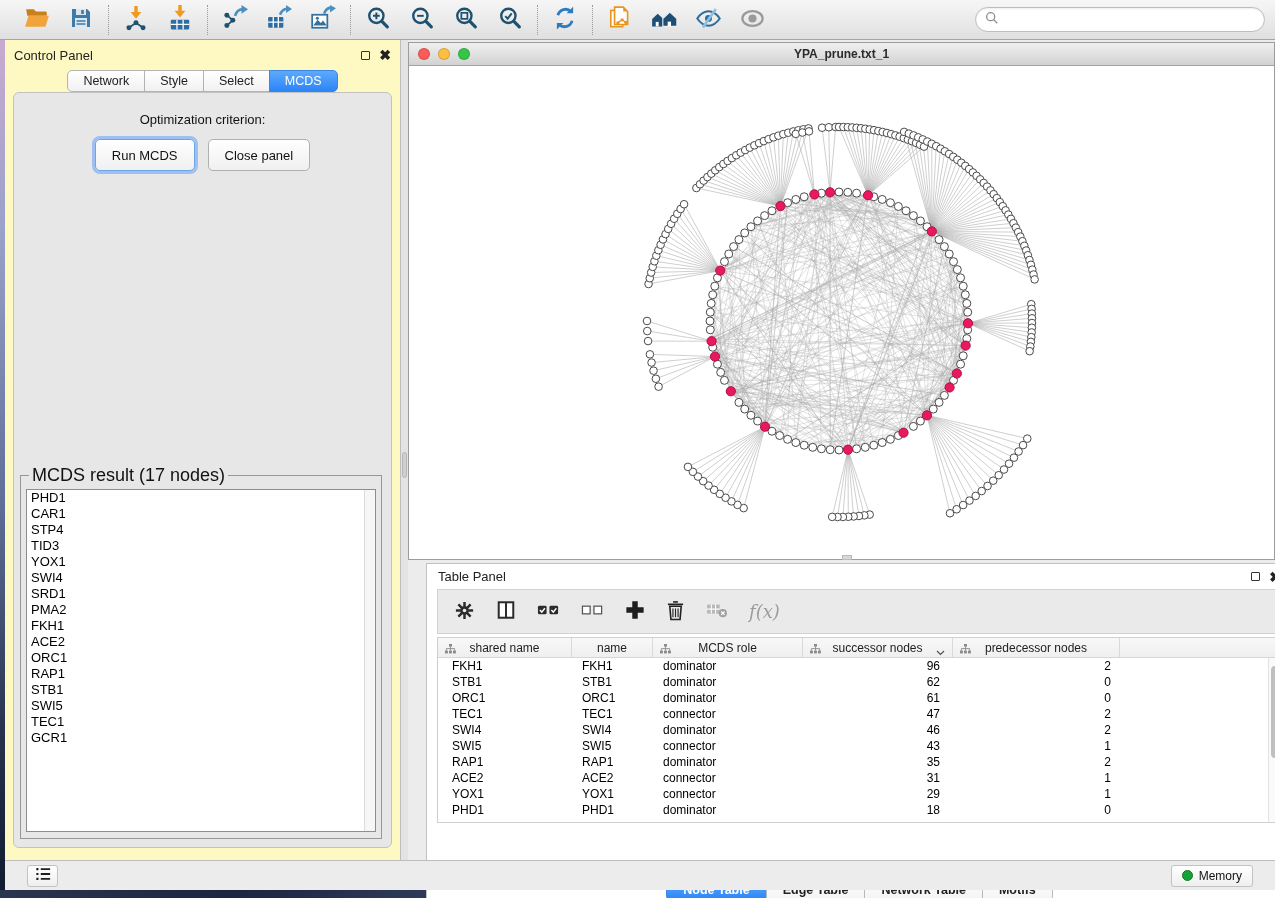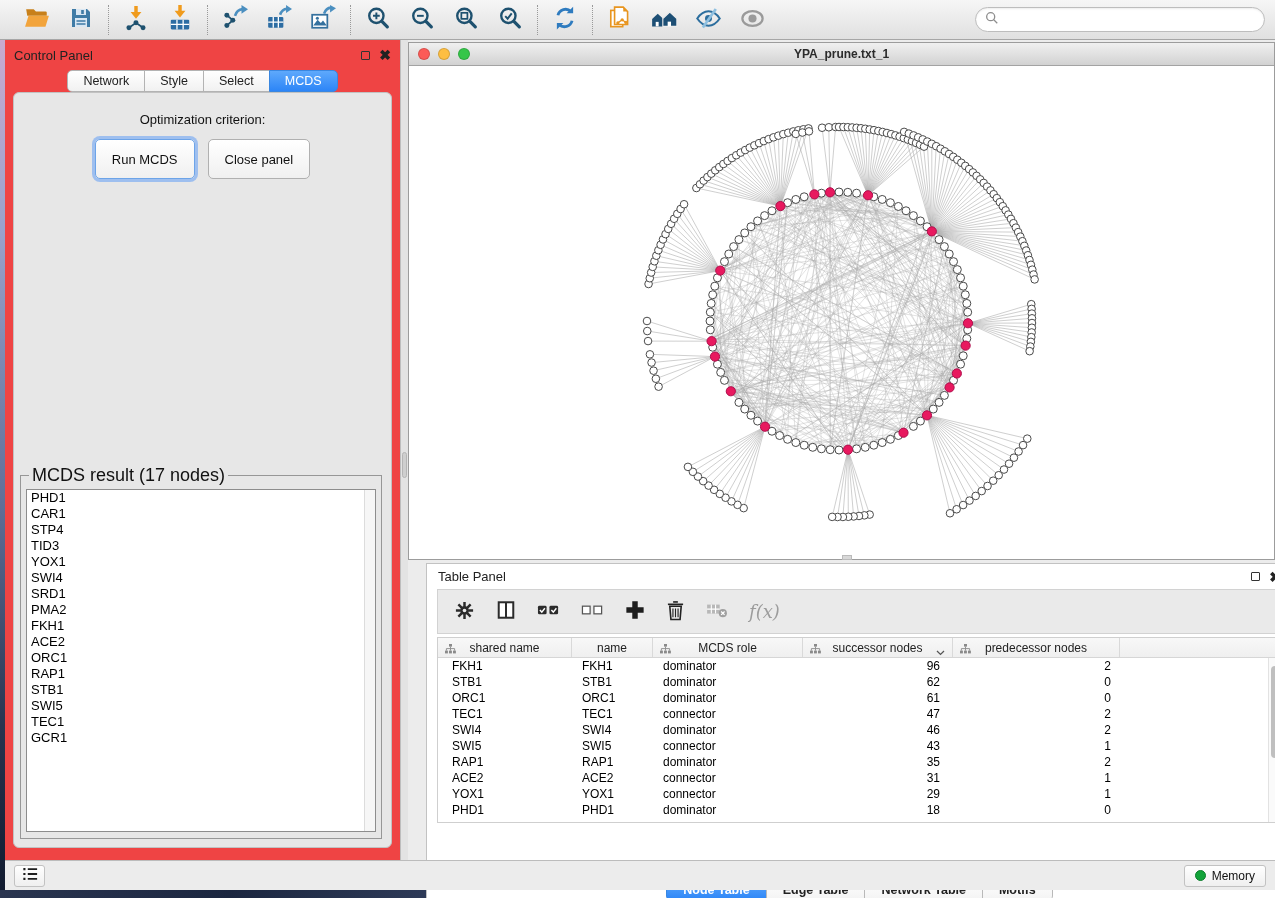--- a/index.html
+++ b/index.html
@@ -20,21 +20,21 @@
   .search-box input { border:none; outline:none; flex:1; font-size:12px; background:transparent; font-family:inherit; }
 
   
   .left-strip { position:absolute; left:0; top:40px; width:5px; height:858px;
     background:linear-gradient(#c9aad0 0%,#9aa2cb 22%,#5d6d96 55%,#28344f 80%,#101a2e 100%); }
   .bottom-strip { position:absolute; left:0; top:890px; width:1275px; height:8px;
     background:linear-gradient(90deg,#2a3550,#1b2640 18%,#33405e 38%,#141e33 62%,#2b3752 84%,#18223a); }
 
   
   .control-panel { position:absolute; left:5px; top:40px; width:396px; height:820px;
-    background:#ef4444; border-right:1px solid #bdbdbd; }
+    background:#fef9c3; border-right:1px solid #bdbdbd; }
   .cp-header { height:30px; display:flex; align-items:center; padding:0 9px; font-size:13px; color:#222; }
   .win-icons { margin-left:auto; display:flex; align-items:center; gap:9px; }
   .float-ico { width:9px; height:9px; border:1.5px solid #333; border-radius:1px; display:inline-block; }
   .close-ico { font-size:14px; font-weight:bold; color:#222; line-height:10px; }
 
   .seg-tabs { display:flex; justify-content:center; }
   .seg-tab { padding:3px 15px; font-size:12.5px; background:linear-gradient(#fff,#f1f1f1);
     border:1px solid #b3b3b3; margin-left:-1px; color:#222; }
   .seg-tab:first-child { border-radius:5px 0 0 5px; margin-left:0; }
   .seg-tab:last-child { border-radius:0 5px 5px 0; }
@@ -45,21 +45,21 @@
   .opt-label { text-align:center; font-size:13px; margin-top:19px; color:#111; }
   .mac-select { margin:9px auto 0; width:314px; height:22px; background:#fff;
     border:1px solid #ababab; border-radius:5px; display:flex; align-items:center; font-size:13px; }
   .mac-select .val { flex:1; padding-left:11px; white-space:nowrap; }
   .stepper { width:19px; height:20px; border-radius:0 4px 4px 0;
     background:linear-gradient(#79b8fb,#2e7df2); margin-right:1px;
     display:flex; flex-direction:column; align-items:center; justify-content:center; gap:2px; }
   .arr-up { width:0; height:0; border-left:3.5px solid transparent; border-right:3.5px solid transparent; border-bottom:4px solid #fff; }
   .arr-dn { width:0; height:0; border-left:3.5px solid transparent; border-right:3.5px solid transparent; border-top:4px solid #fff; }
   .btn-row { display:flex; justify-content:center; gap:13px; margin-top:12px; }
-  .mac-btn { height:40px; padding:0 16px; font-size:13px; font-family:inherit; color:#111;
+  .mac-btn { height:32px; padding:0 16px; font-size:13px; font-family:inherit; color:#111;
     background:linear-gradient(#fff,#f0f0f0); border:1px solid #b0b0b0; border-radius:5px; }
   .mac-btn.focus { box-shadow:0 0 0 3px rgba(110,165,245,.6); border-color:#6da4e8; }
 
   .result-fs { position:absolute; left:6px; right:9px; top:372px; bottom:8px;
     border:1px solid #979797; padding:0; }
   .result-fs legend { font-size:18px; margin-left:8px; padding:0 3px; color:#111; }
   .list-box { position:absolute; left:5px; right:5px; top:3px; bottom:6px;
     background:#fff; border:1px solid #8d8d8d; overflow:hidden; }
   .list-item { font-size:13px; height:16px; line-height:16px; padding-left:4px; color:#000; }
   .list-scroll { position:absolute; right:0; top:0; bottom:0; width:11px;
@@ -110,21 +110,21 @@
 
   .tbl-tabs { position:absolute; left:0; right:0; bottom:4px; display:flex; justify-content:center;font-weight:bold; }
   .tbl-tab { padding:3px 16px; font-size:12.5px; background:linear-gradient(#fff,#f3f3f3);
     border:1px solid #b9b9b9; margin-left:-1px; color:#222; }
   .tbl-tab:first-child { border-radius:5px 0 0 5px; margin-left:0; }
   .tbl-tab:last-child { border-radius:0 5px 5px 0; }
   .tbl-tab.active { background:linear-gradient(#5ea9fc,#2c85f7); color:#fff; border-color:#3a87e0; }
 
   
   .status-bar { position:absolute; left:5px; top:860px; width:1270px; height:30px;
-    background:#ececec; border-top:1px solid #bcbcbc; display:flex; align-items:center; padding:0 9px; }
+    background:#ececec; border-top:1px solid #bcbcbc; display:flex; align-items:center; padding:0 22px; }
   .sb-btn { width:31px; height:22px; background:linear-gradient(#fff,#efefef);
     border:1px solid #c2c2c2; border-radius:3px; display:flex; align-items:center; justify-content:center; }
   .mem-btn { margin-left:auto; height:22px; padding:0 10px; display:flex; align-items:center; gap:6px;
     background:linear-gradient(#fff,#efefef); border:1px solid #c2c2c2; border-radius:3px;
     font-size:12px; font-family:inherit; color:#111; }
   .mem-dot { width:11px; height:11px; border-radius:50%; background:#12a339; border:1px solid #0c7d2b; }
 </style>
 </head>
 <body>
 

